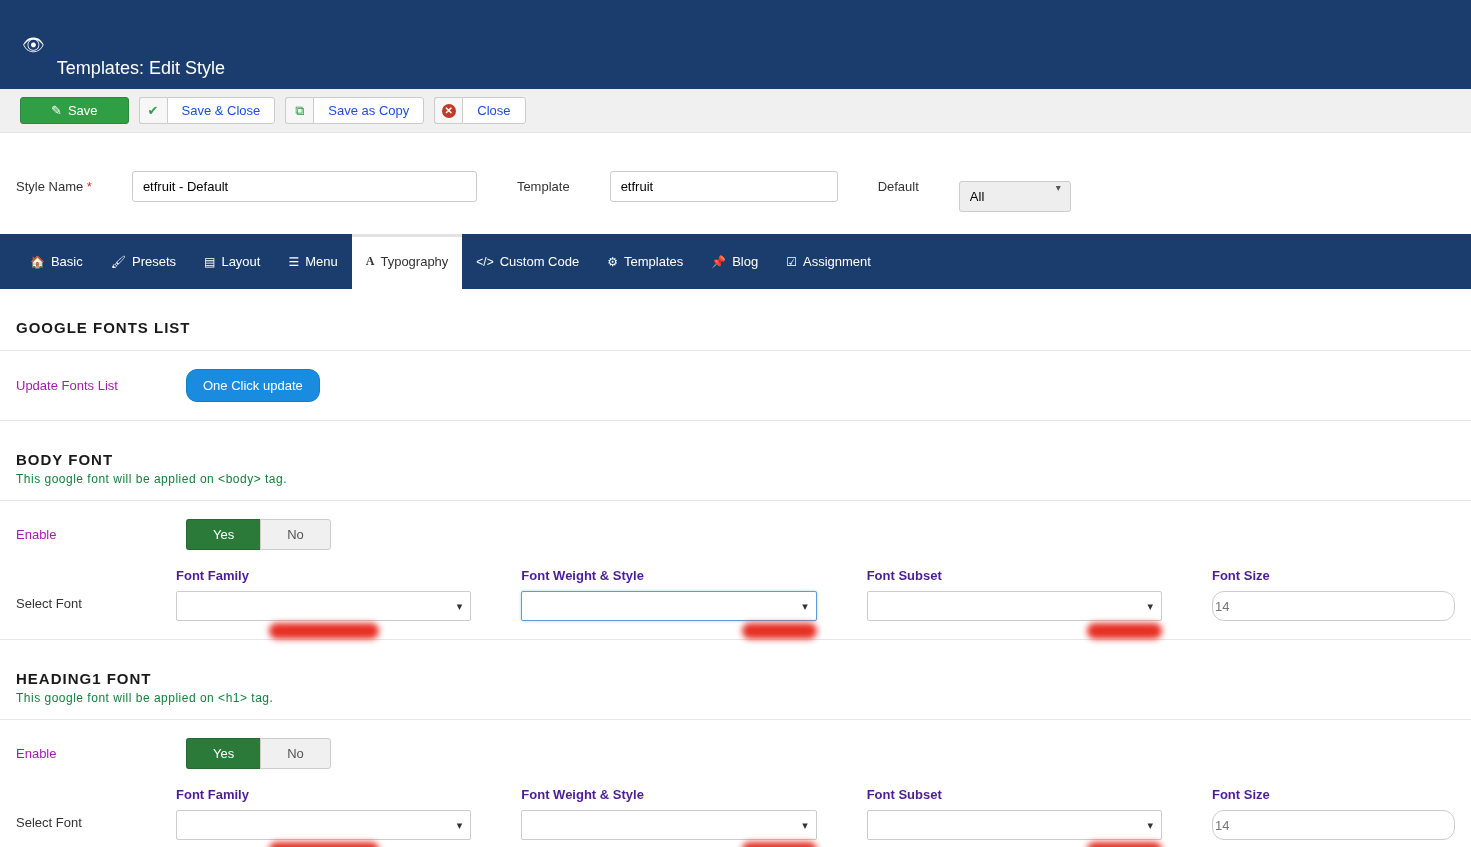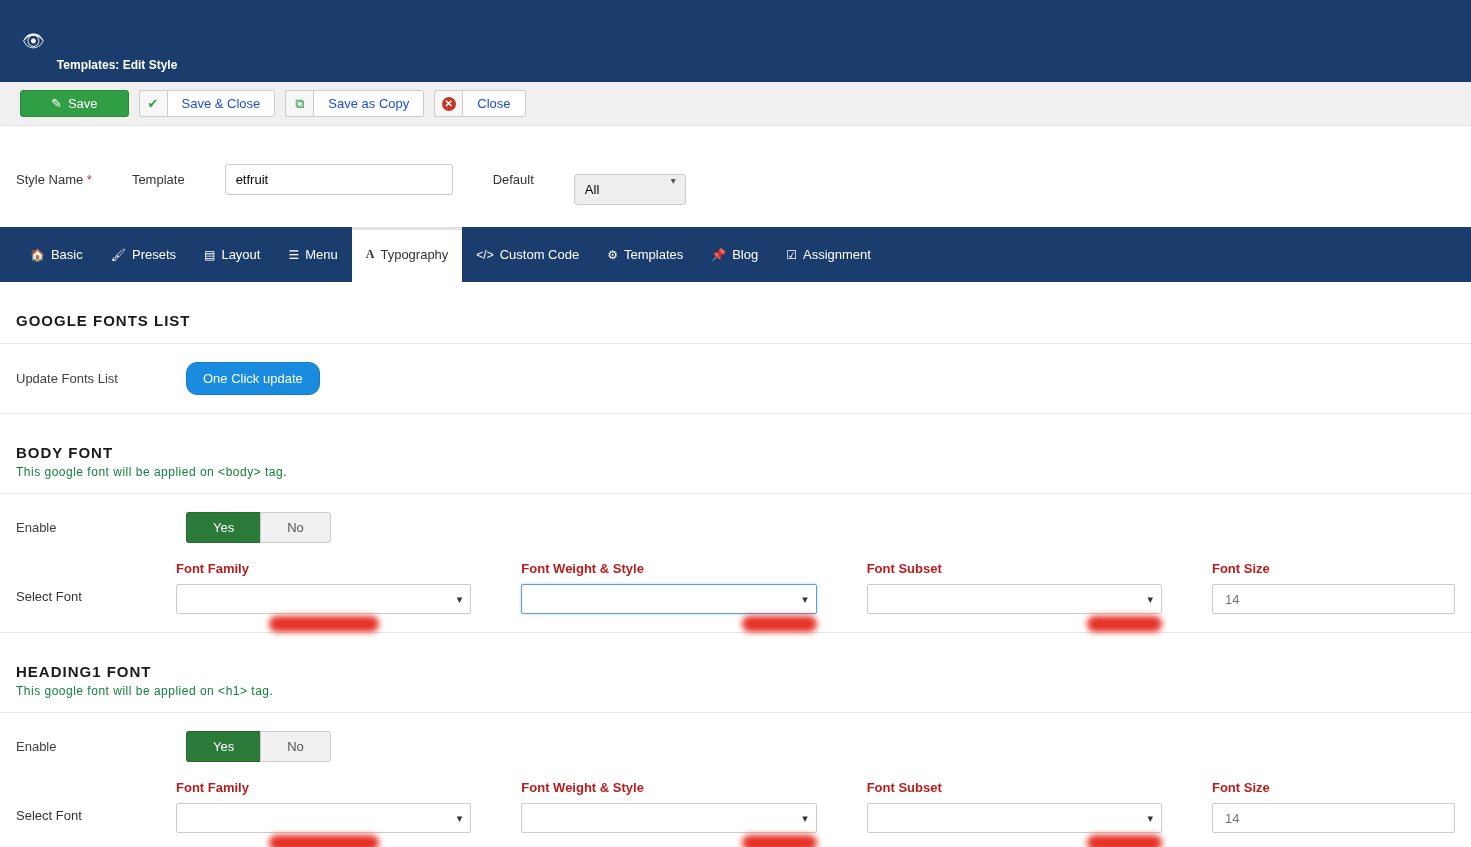--- a/index.html
+++ b/index.html
@@ -11,22 +11,22 @@
 }
 .header {
   background: #1a3d6d;
   color: #fff;
   padding: 10px 22px;
   display: flex;
   align-items: center;
   gap: 12px;
 }
 .header .title {
-  font-size: 12px;
-  font-weight: 700;
+  font-size: 18px;
+  font-weight: 400;
   margin-top: 48px;
 }
 .toolbar {
   background: #f0f0f0;
   border-bottom: 1px solid #e3e3e3;
   padding: 8px 20px;
   display: flex;
   gap: 10px;
 }
 .btn {
@@ -159,21 +159,21 @@
 
 .field-row {
   display: flex;
   align-items: center;
   padding: 18px 16px;
   gap: 20px;
 }
 .field-label {
   width: 150px;
   font-size: 13px;
-  color: #404040;
+  color: #a21caf;
 }
 .btn-blue {
   background: #1a8ce0;
   color: #fff;
   border: 1px solid #147cc9;
   padding: 8px 16px;
   font-size: 13px;
   border-radius: 11px;
   cursor: pointer;
 }
@@ -209,44 +209,44 @@
   flex: 1;
   gap: 50px;
 }
 .font-col { flex: 1; position: relative; }
 .font-col.narrow { flex: 0 0 243px; }
 .font-col label {
   display: block;
   font-size: 13px;
   font-weight: bold;
   margin-bottom: 8px;
-  color: #b91c1c;
+  color: #4c1d95;
 }
 .dd {
   position: relative;
   border: 1px solid #ccc;
   border-radius: 2px;
   height: 30px;
   background: #fff;
 }
 .dd.focus { border: 1px solid #5b9dd9; box-shadow: 0 0 3px rgba(91,157,217,0.5); }
 .dd::after {
   content: "▾";
   position: absolute;
   right: 8px;
   top: 50%;
   transform: translateY(-50%);
   color: #333;
   font-size: 11px;
 }
 .font-size-input {
   border: 1px solid #ccc;
-  border-radius: 2px;
+  border-radius: 12px;
   height: 30px;
-  padding: 0 12px;
+  padding: 0 2px;
   width: 100%;
   color: #ec4899;
   font-size: 13px;
 }
 .redact {
   position: absolute;
   bottom: -18px;
   left: 50%;
   transform: translateX(-50%);
   width: 110px;
@@ -286,20 +286,21 @@
   <span class="btn-group">
     <span class="icon-part">
         <span class="icon-close-red">✕</span>
       </span>
     <button class="btn">Close</button>
   </span>
 </div>
 
 <div class="form-row">
   <label><span>Style Name</span> <span class="req">*</span></label>
+  <input class="input-text wide" value="etfruit - Default" style="">
   <label>Template</label>
   <input class="input-text med" value="etfruit" style="">
   <label>Default</label>
   <span class="select-wrap">
     <input class="select" readonly="" value="All" style="">
   </span>
 </div>
 
 <div class="tabs">
   <div class="tab">

